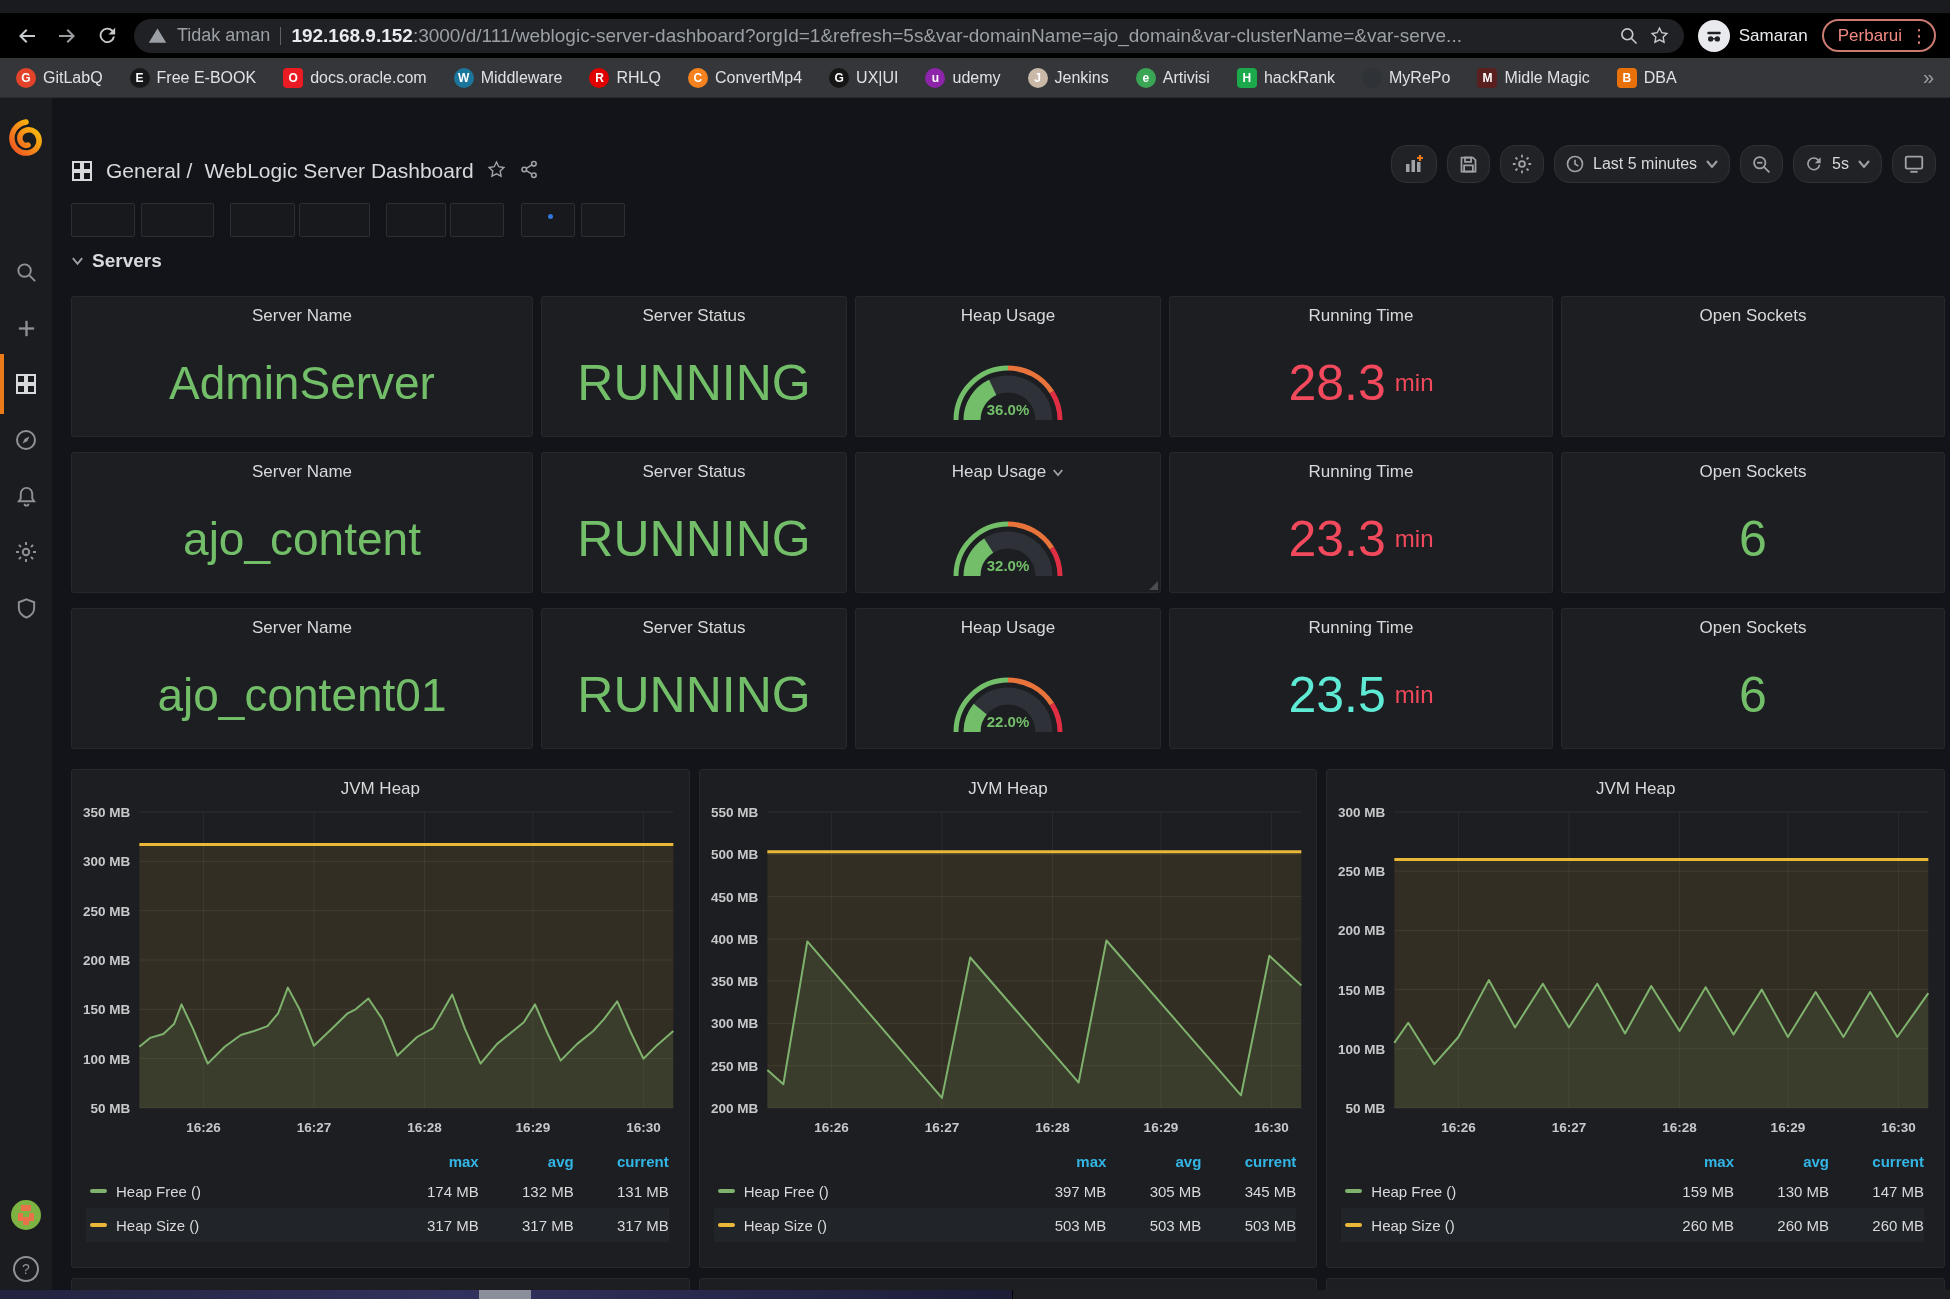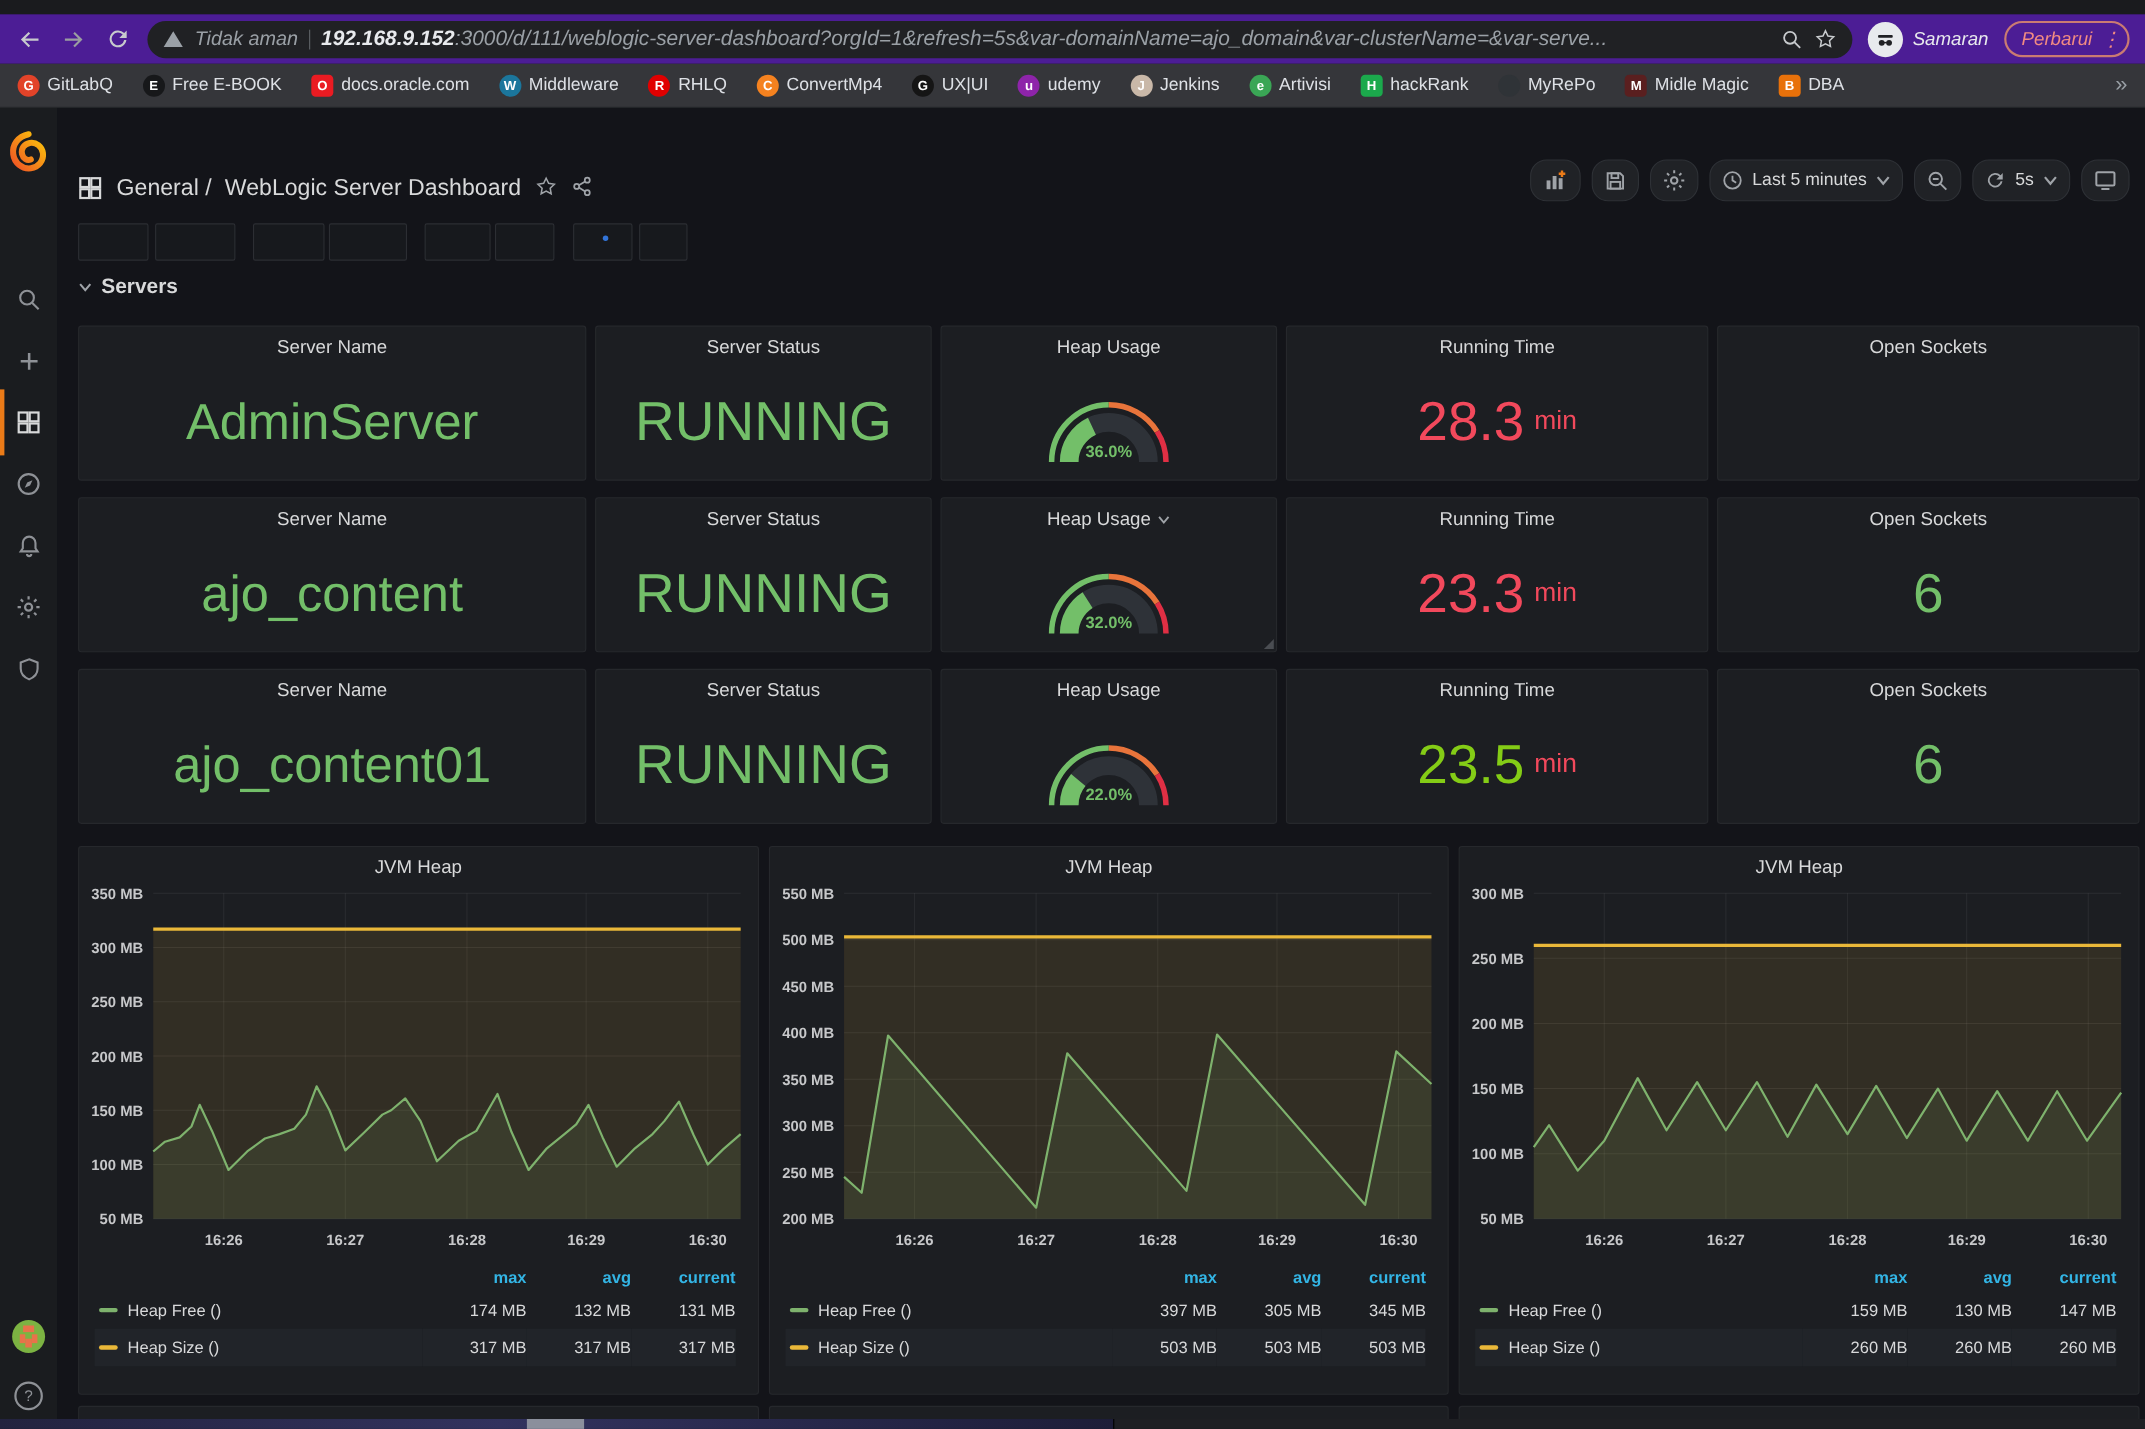--- a/index.html
+++ b/index.html
@@ -1,21 +1,21 @@
 <!DOCTYPE html>
 <html><head>
 <meta charset="utf-8">
 <style>
   html,body{margin:0;padding:0;background:#000;}
   *{box-sizing:border-box;font-family:"Liberation Sans",sans-serif;}
   .screen{position:relative;width:1950px;height:1299px;background:#131419;overflow:hidden;}
 
   
   .tabstrip{height:13px;background:#1a1b1e;}
-  .toolbar{height:45px;background:#4c1d95;display:flex;align-items:center;padding:0 14px;gap:14px;font-style:italic;}
+  .toolbar{height:45px;background:#000000;display:flex;align-items:center;padding:0 14px;gap:14px;}
   .navbtn{width:26px;height:26px;display:flex;align-items:center;justify-content:center;flex:none;}
   .urlbar{flex:1;height:34px;background:#202124;border-radius:17px;display:flex;align-items:center;padding:0 14px;gap:10px;min-width:0;}
   .sec-label{color:#9aa0a6;font-size:18px;white-space:nowrap;}
   .url-divider{width:1px;height:18px;background:#5f6368;flex:none;}
   .url-text{flex:1;font-size:19px;color:#9aa0a6;white-space:nowrap;overflow:hidden;}
   .url-text b{color:#e8eaed;font-weight:bold;}
   .profile{display:flex;align-items:center;gap:9px;flex:none;}
   .incog-badge{width:32px;height:32px;border-radius:50%;background:#e8eaed;display:flex;align-items:center;justify-content:center;}
   .profile-name{color:#e8eaed;font-size:17px;}
   .update-pill{flex:none;height:33px;border:2px solid #ca7b72;border-radius:17px;display:flex;align-items:center;padding:0 6px 0 14px;gap:8px;}
@@ -462,21 +462,21 @@
                   <path d="M 23 84 A 52 52 0 0 1 75 32" fill="none" stroke="#73bf69" stroke-width="5"></path>
                   <path d="M 75 32 A 52 52 0 0 1 118.90505212610478 56.13700666109217" fill="none" stroke="#e8743b" stroke-width="5"></path>
                   <path d="M 118.90505212610478 56.13700666109217 A 52 52 0 0 1 127 84" fill="none" stroke="#e02f44" stroke-width="5"></path>
                   <text x="75" y="79" text-anchor="middle" fill="#73bf69" font-size="15" font-weight="bold">22.0%</text>
                 </svg>
               </div>
             </div>
             <div class="panel">
               <div class="panel-title">Running Time</div>
               <div class="stat-body">
-                <span class="stat-val" style="color: #84cc16; font-size: 50px;">23.5</span>
+                <span class="stat-val" style="color: #5eead4; font-size: 50px;">23.5</span>
                 <span class="unit" style="color: rgb(242, 73, 92);">min</span>
               </div>
             </div>
             <div class="panel">
               <div class="panel-title">Open Sockets</div>
               <div class="stat-body">
                 <span class="stat-val" style="color: rgb(115, 191, 105); font-size: 50px;">6</span>
               </div>
             </div>
           </div>

